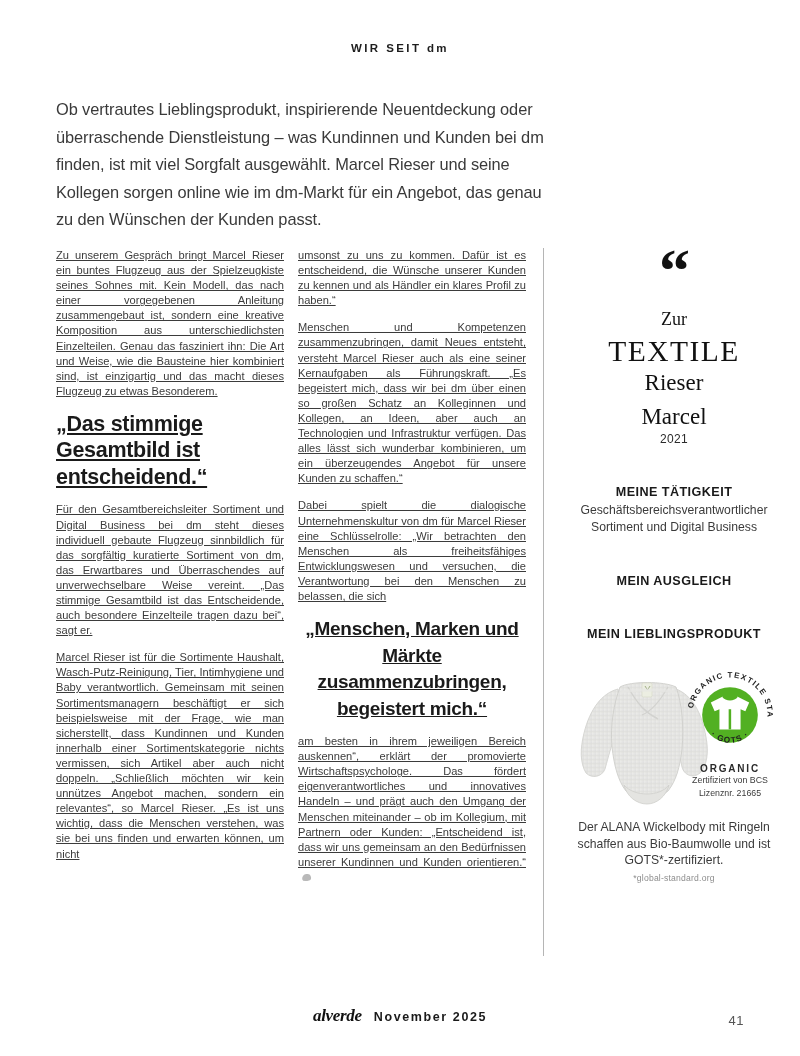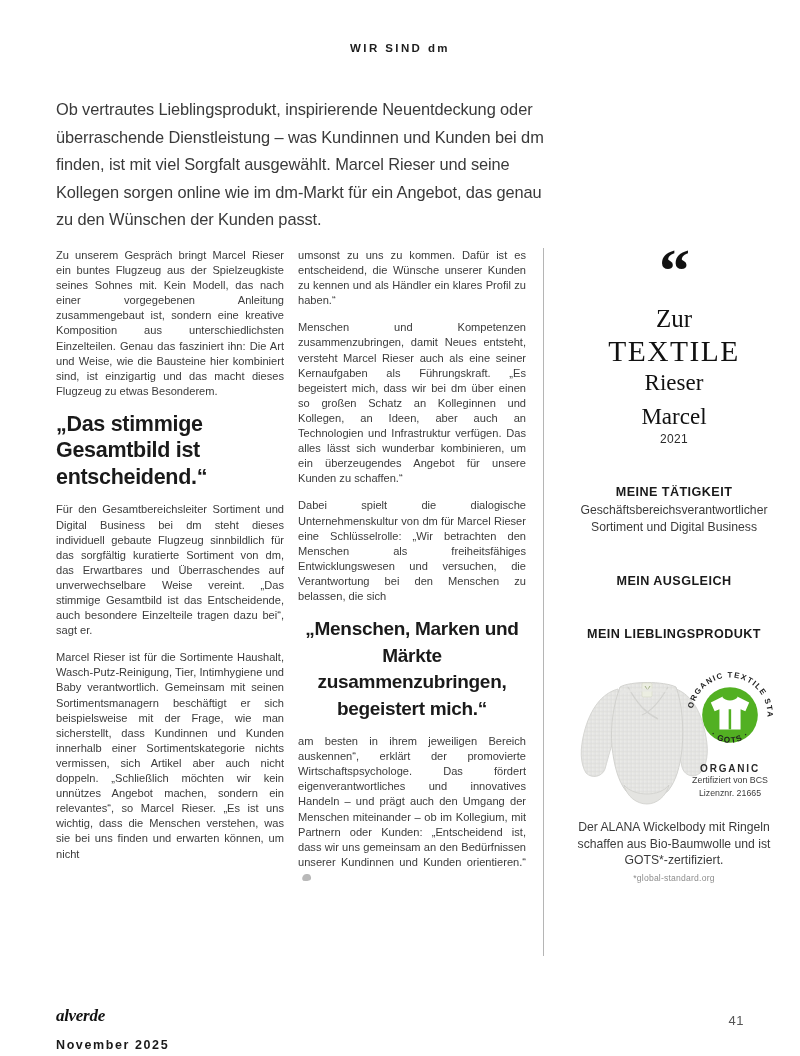--- a/index.html
+++ b/index.html
@@ -50,21 +50,21 @@
   
   .col {
     position: absolute;
     top: 248px;
     width: 228px;
     font-size: 11.1px;
     line-height: 15.1px;
     text-align: justify;
     color: #3b3b3b;
   }
-  .col p { margin: 0 0 12px 0; }
+  .col p { margin: 0 0 12px 0; text-decoration: underline; }
   .col p:last-child { margin-bottom: 0; }
   .col-1 { left: 56px; }
   .col-2 { left: 298px; }
 
   .pullquote {
     font-size: 21.5px;
     line-height: 26.5px;
     font-weight: bold;
     color: #1a1a1a;
     text-align: left;
@@ -116,21 +116,21 @@
     line-height: 44px;
     font-weight: bold;
     color: #111;
     letter-spacing: -1px;
     height: 52px;
     margin-bottom: 4px;
   }
 
   .zur {
     font-family: "Liberation Serif", serif;
-    font-size: 25px;
+    font-size: 18px;
     line-height: 30px;
     color: #111;
     font-weight: normal;
   }
   .person {
     font-family: "Liberation Serif", serif;
     font-size: 29.5px;
     line-height: 34px;
     letter-spacing: 1.5px;
     color: #111;
@@ -261,21 +261,20 @@
     height: 22px;
   }
   .footer-center {
     position: absolute;
     left: 0; right: 0;
     text-align: center;
     display: flex;
     align-items: baseline;
     justify-content: center;
     gap: 12px;
-    flex-direction: column;
   }
   .alverde {
     font-family: "Liberation Serif", serif;
     font-style: italic;
     font-weight: bold;
     font-size: 17px;
     letter-spacing: -0.3px;
     color: #111;
   }
   .issue {
@@ -291,21 +290,21 @@
     font-size: 13px;
     color: #555;
     letter-spacing: 0.5px;
   }
 </style>
 </head>
 <body>
 
 <div class="page">
 
-  <div class="kicker">WIR SIND dm</div>
+  <div class="kicker">WIR SEIT dm</div>
 
   <div class="lead">Ob vertrautes Lieblingsprodukt, inspirierende Neuentdeckung oder überraschende Dienstleistung – was Kundinnen und Kunden bei dm finden, ist mit viel Sorgfalt ausgewählt. Marcel Rieser und seine Kollegen sorgen online wie im dm-Markt für ein Angebot, das genau zu den Wünschen der Kunden passt.</div>
 
   <div class="col col-1">
     <p>Zu unserem Gespräch bringt Marcel Rieser ein buntes Flugzeug aus der Spielzeugkiste seines Sohnes mit. Kein Modell, das nach einer vorgegebenen Anleitung zusammengebaut ist, sondern eine kreative Komposition aus unterschiedlichsten Einzelteilen. Genau das fasziniert ihn: Die Art und Weise, wie die Bausteine hier kombiniert sind, ist einzigartig und das macht dieses Flugzeug zu etwas Besonderem.</p>
     <p class="pullquote">„Das stimmige Gesamtbild ist entscheidend.“</p>
     <p>Für den Gesamtbereichsleiter Sortiment und Digital Business bei dm steht dieses individuell gebaute Flugzeug sinnbildlich für das sorgfältig kuratierte Sortiment von dm, das Erwartbares und Überraschendes auf unverwechselbare Weise vereint. „Das stimmige Gesamtbild ist das Entscheidende, auch besondere Einzelteile tragen dazu bei“, sagt er.</p>
     <p>Marcel Rieser ist für die Sortimente Haushalt, Wasch-Putz-Reinigung, Tier, Intimhygiene und Baby verantwortlich. Gemeinsam mit seinen Sortimentsmanagern beschäftigt er sich beispielsweise mit der Frage, wie man sicherstellt, dass Kundinnen und Kunden innerhalb einer Sortimentskategorie nichts vermissen, sich Artikel aber auch nicht doppeln. „Schließlich möchten wir kein unnützes Angebot machen, sondern ein relevantes“, so Marcel Rieser. „Es ist uns wichtig, dass die Menschen verstehen, was sie bei uns finden und erwarten können, um nicht</p>
   </div>
 

